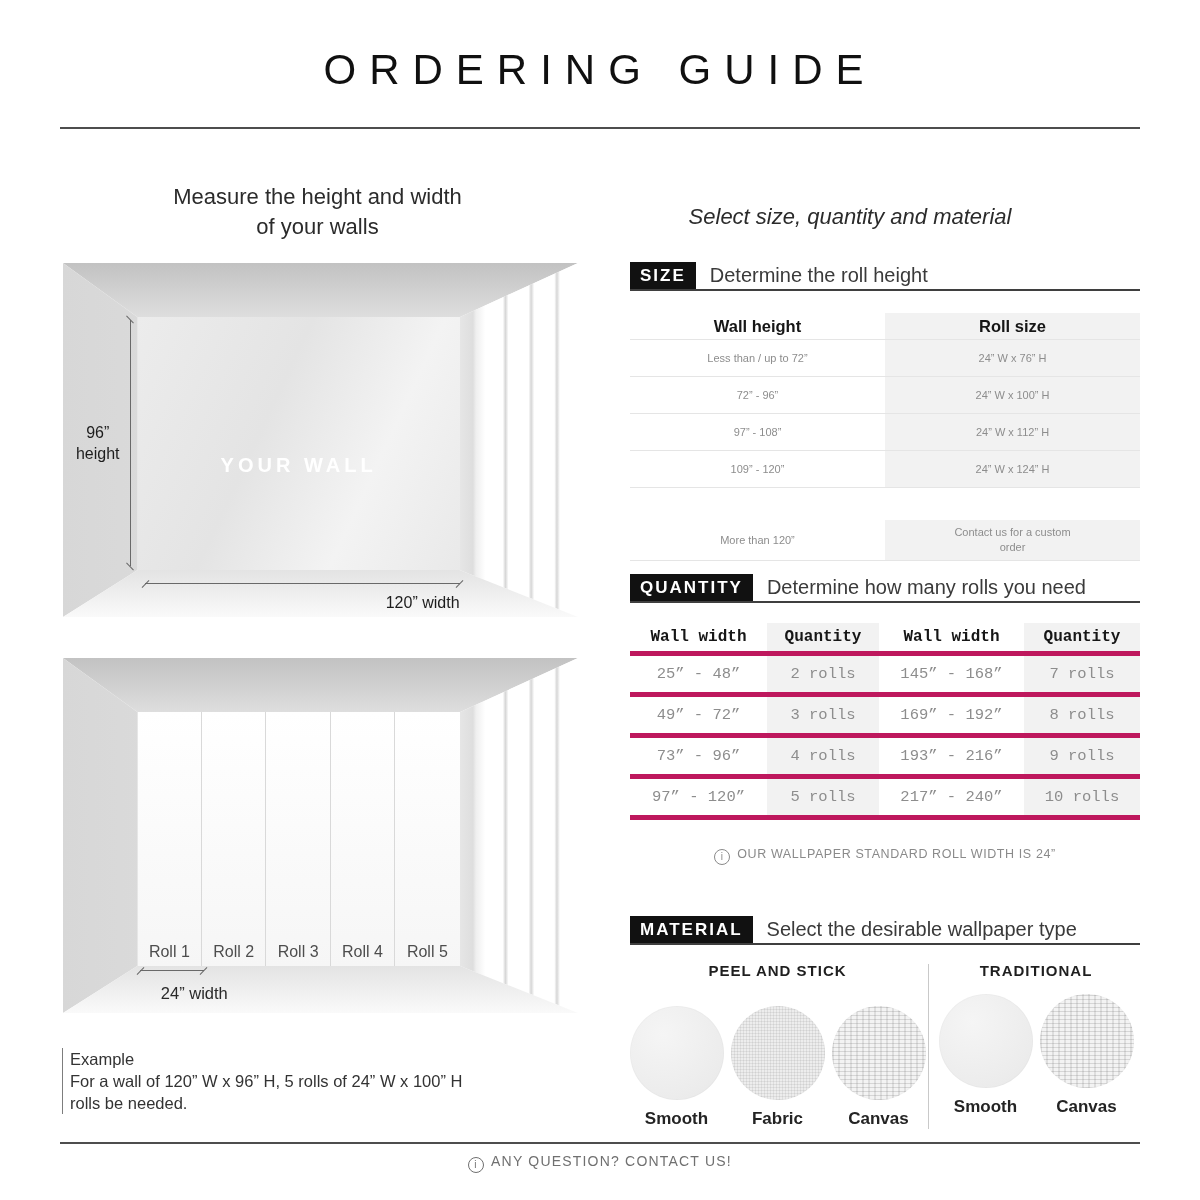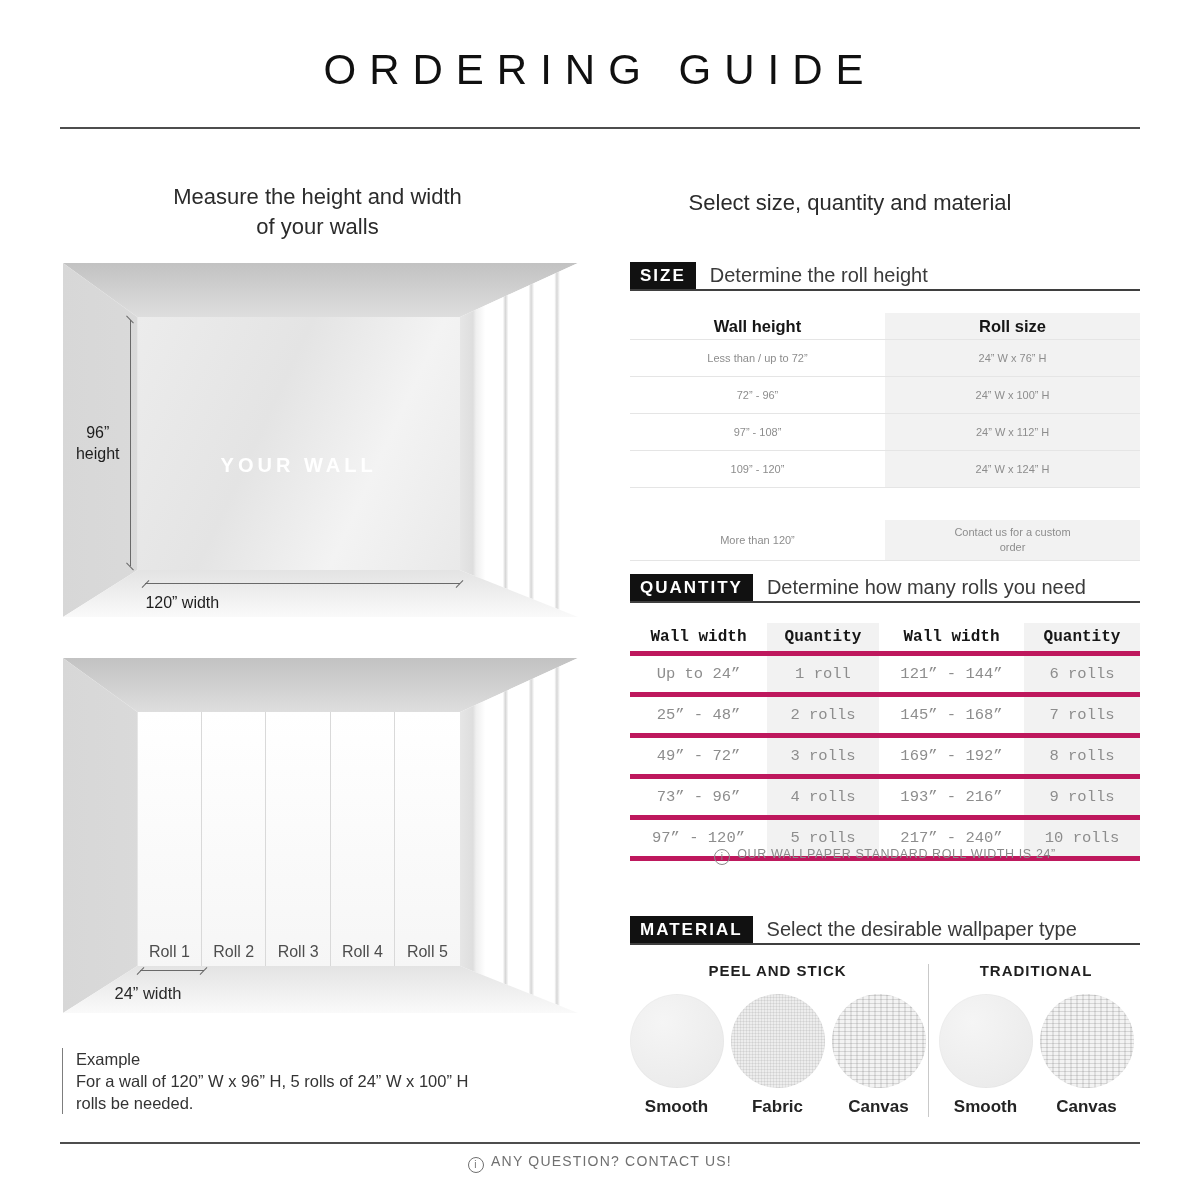--- a/index.html
+++ b/index.html
@@ -12,21 +12,21 @@
   .title {
     position:absolute; top:46px; left:0; right:0; text-align:center;
     font-size:42px; font-weight:400; letter-spacing:13px; color:#101010;
   }
   .rule { position:absolute; left:60px; right:60px; height:2px; background:#4d4d4d; }
   .rule.top { top:127px; }
   .rule.bottom { top:1142px; }
 
   .col-heading { position:absolute; text-align:center; font-size:22px; line-height:30px; color:#2b2b2b; }
   .col-heading.left { left:60px; width:515px; top:182px; }
-  .col-heading.right { left:580px; width:540px; top:188px; }
+  .col-heading.right { left:580px; width:540px; top:202px;font-style:italic; }
 
   
   .room { position:absolute; left:63px; width:515px; }
   #room1 { top:263px; height:354px; }
   #room2 { top:658px; height:355px; }
   .layer { position:absolute; inset:0; }
   .ceiling   { clip-path:polygon(0 0,100% 0,77% 15.3%,14.5% 15.3%);
                background:linear-gradient(180deg,#c2c2c2 0%,#dedede 15.3%,#dedede 100%); }
   .wall-left { clip-path:polygon(0 0,14.5% 15.3%,14.5% 86.7%,0 100%);
                background:linear-gradient(90deg,#d7d7d7,#e9e9e9); }
@@ -42,35 +42,35 @@
   .back-wall span { color:#ffffff; font-size:20px; font-weight:700; letter-spacing:4px;margin-top:44px; }
 
   .dim-v { position:absolute; left:13%; top:16.2%; height:69.5%; width:1px; background:#696969; }
   .dim-v i { position:absolute; left:-4.5px; width:10px; height:1px; background:#696969; transform:rotate(45deg); }
   .dim-v i.a { top:-1px; } .dim-v i.b { bottom:-1px; }
   .dim-label-v { position:absolute; left:0; width:13.5%; top:45%; text-align:center;
                  font-size:16px; line-height:21px; color:#1d1d1d; }
   .dim-h { position:absolute; left:16%; width:61%; top:90.4%; height:1px; background:#696969; }
   .dim-h i { position:absolute; top:-4.5px; height:10px; width:1px; background:#696969; transform:rotate(45deg); }
   .dim-h i.a { left:0; } .dim-h i.b { right:0; }
-  .dim-label-h { position:absolute; left:16%; width:61%; top:93.4%; text-align:left;
+  .dim-label-h { position:absolute; left:16%; width:61%; top:93.4%; text-align:right;
                  font-size:16px; color:#1d1d1d; }
   .dim-h.small { left:15%; width:12.3%; top:88%; }
   .dim-label-h.small { left:10%; width:22%; top:91.8%; font-size:16.5px; color:#2a2a2a; }
 
   .rolls { position:absolute; left:14.5%; top:15.3%; width:62.5%; height:71.4%;
            display:grid; grid-template-columns:repeat(5,1fr); }
   .roll { position:relative; background:linear-gradient(180deg,#ffffff,#f6f6f6);
           border-right:1px solid #d9d9d9; }
   .roll:last-child { border-right:none; }
   .roll span { position:absolute; bottom:5px; left:0; right:0; text-align:center;
                font-size:16px; color:#4d4d4d; }
 
   .example { position:absolute; left:62px; top:1048px; width:520px;
-             border-left:1px solid #7d7d7d; padding-left:13px;
+             border-left:1px solid #7d7d7d; padding-left:7px;
              font-size:16.5px; line-height:22px; color:#333; }
 
   
   .sec { position:absolute; left:630px; width:510px; }
   #sec-size { top:262px; } #sec-qty { top:574px; } #sec-mat { top:916px; }
   .sec-head { display:flex; align-items:flex-end; border-bottom:2px solid #3f3f3f; }
   .badge { background:#111111; color:#ffffff; font-size:17px; font-weight:700;
            letter-spacing:2px; padding:4px 10px 3px; }
   .sec-sub { font-size:20px; color:#3a3a3a; margin-left:14px; padding-bottom:2px; }
 
@@ -89,21 +89,21 @@
   .q-row.q-head { height:28px; font-weight:700; font-size:16px; color:#161616; }
   .q-cell { display:flex; align-items:center; justify-content:center; text-align:center; }
   .q-cell.g { background:#f2f2f2; }
   .q-row:not(.q-head) .q-cell { color:#8d8d8d; font-size:15.5px; }
 
   .roll-note { position:absolute; left:630px; width:510px; top:847px; text-align:center;
                font-size:12.5px; letter-spacing:.6px; color:#8a8a8a; }
 
   .material-groups { display:flex; margin-top:17px; }
   .mat-group { display:flex; flex-direction:column; }
-  .mat-group.g1 { width:295px; }
+  .mat-group.g1 { width:295px;gap:12px; }
   .mat-group.g2 { flex:1; }
   .mat-divider { width:1px; background:#c9c9c9; margin:2px 3px 0; }
   .mat-name { text-align:center; font-size:15px; font-weight:700; letter-spacing:1px;
               color:#1f1f1f; height:18px; }
   .swatch-row { display:flex; justify-content:center; gap:7px; margin-top:14px; }
   .swatch-fig { margin:0; width:94px; }
   .swatch { width:94px; height:94px; border-radius:50%;
             box-shadow:inset 0 0 0 1px rgba(0,0,0,0.02); }
   .tex-smooth { background:radial-gradient(circle at 35% 30%, #f5f5f5, #ececec 70%, #e7e7e7); }
   .tex-fabric { background-color:#ededed;
@@ -232,26 +232,20 @@
       <span class="sec-sub">Determine how many rolls you need</span>
     </div>
     <div class="qty-table">
       <div class="q-row q-head">
         <div class="q-cell">Wall width</div>
         <div class="q-cell g">Quantity</div>
         <div class="q-cell">Wall width</div>
         <div class="q-cell g">Quantity</div>
       </div>
       <div class="q-row">
-        <div class="q-cell">Up to 24”</div>
-        <div class="q-cell g">1 roll</div>
-        <div class="q-cell">121” - 144”</div>
-        <div class="q-cell g">6 rolls</div>
-      </div>
-      <div class="q-row">
         <div class="q-cell">25” - 48”</div>
         <div class="q-cell g">2 rolls</div>
         <div class="q-cell">145” - 168”</div>
         <div class="q-cell g">7 rolls</div>
       </div>
       <div class="q-row">
         <div class="q-cell">49” - 72”</div>
         <div class="q-cell g">3 rolls</div>
         <div class="q-cell">169” - 192”</div>
         <div class="q-cell g">8 rolls</div>

